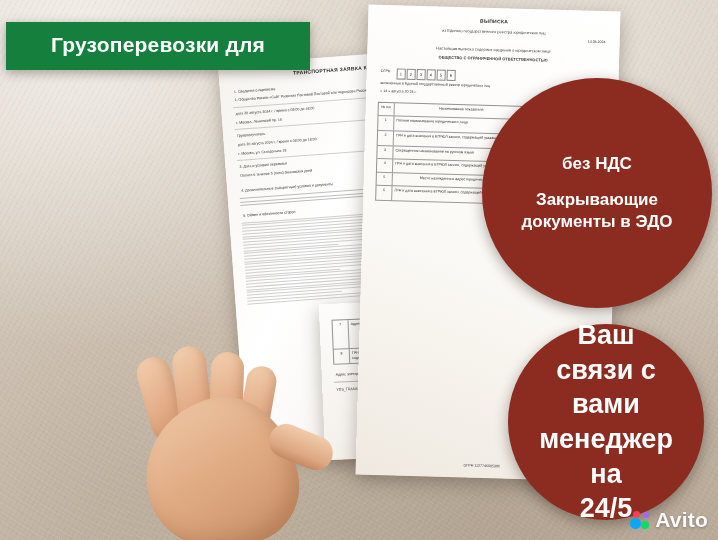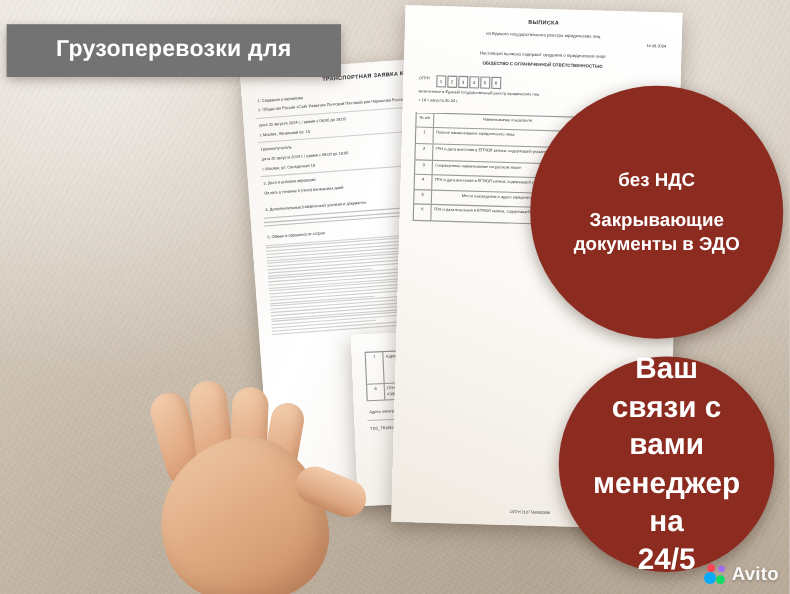--- a/index.html
+++ b/index.html
@@ -187,21 +187,21 @@
     left: 150px; top: 78px;
     width: 66px; height: 34px;
     background: linear-gradient(180deg, #f1cbab 0%, #dda782 70%, #c48a63 100%);
     border-radius: 20px;
     transform: rotate(22deg);
   }
 
   
   .banner {
     position: absolute;
-    background: #737373;
+    background: #15803d;
     color: #ffffff;
     font-weight: bold;
     text-align: center;
     line-height: 1.25;
     box-shadow: 0 3px 10px rgba(40,20,14,.35);
   }
   .banner-top {
     left: 6px;
     top: 22px;
     width: 288px;
@@ -265,21 +265,21 @@
     position: absolute;
     border-radius: 50%;
     display: block;
   }
   .avito-mark .d1 { width: 11px; height: 11px; left: 0;   top: 8px;  background: #0af; }
   .avito-mark .d2 { width: 8px;  height: 8px;  left: 11px; top: 11px; background: #04e061; }
   .avito-mark .d3 { width: 7px;  height: 7px;  left: 3px;  top: 1px;  background: #ff4053; }
   .avito-mark .d4 { width: 6px;  height: 6px;  left: 13px; top: 2px;  background: #a169f7; }
   .avito-text {
     color: #ffffff;
-    font-size: 17px;
+    font-size: 21px;
     font-weight: bold;
     letter-spacing: .2px;
     text-shadow: 0 1px 3px rgba(0,0,0,.35);
   }
 </style>
 </head>
 <body>
 
 <div class="shot">
 

